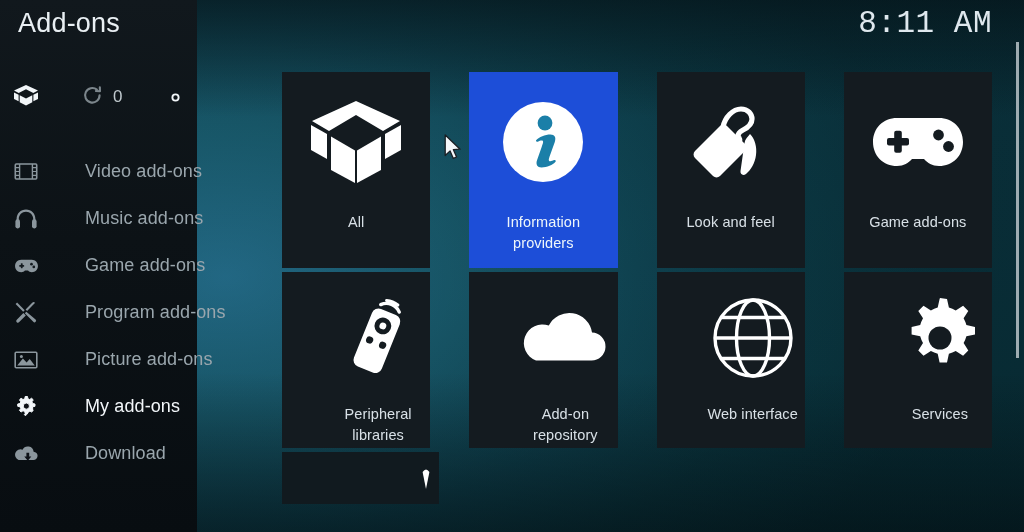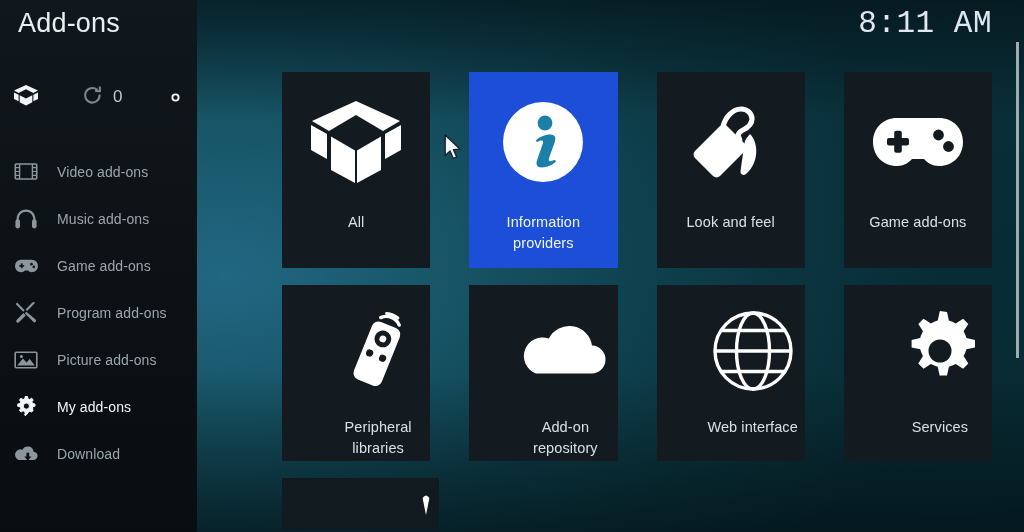--- a/index.html
+++ b/index.html
@@ -49,37 +49,37 @@
   .tb{ display:flex; align-items:center; justify-content:center; }
   #tb-addons{ width:52px; }
   #tb-updates{ margin-left:30px; display:flex; align-items:center; gap:10px; }
   #tb-updates .cnt{ font-size:17px; color:#bfc8cd; font-weight:400; }
   #tb-settings{ margin-left:36px; width:34px; }
   .tb svg{ display:block; }
 
   #menu{ position:absolute; left:0; top:148px; width:236px; }
   .mi{
     display:flex; align-items:center; height:47px; padding-left:14px;
-    color:#9aa6ad; font-size:14px; font-weight:300; letter-spacing:.1px;
+    color:#9aa6ad; font-size:18px; font-weight:300; letter-spacing:.1px;gap:28px;
   }
   .mi .mi-ico{ width:40px; display:flex; align-items:center; justify-content:flex-start; }
   .mi .mi-ico svg{ display:block; }
   .mi .mi-lbl{ padding-left:3px; }
   .mi.sel{ color:#f3f7fa; }
   .mi.sel .mi-ico svg{ fill:#f3f7fa; stroke:#f3f7fa; }
 
   
   #panel{
     position:absolute; left:236px; top:0; right:0; bottom:0; z-index:4;
     overflow:hidden;
   }
   #grid{
     position:absolute; left:46px; top:72px; width:710px;
   }
-  .row{ display:flex; gap:39px; margin-bottom:17px; }
+  .row{ display:flex; gap:39px; margin-bottom:4px; }
   .tile{
     width:157px; height:196px;
     background:#141b20;
     display:flex; flex-direction:column; align-items:center;
     position:relative;
   }
   .tile .ico{
     height:140px; width:100%;
     display:flex; align-items:center; justify-content:center;
   }

